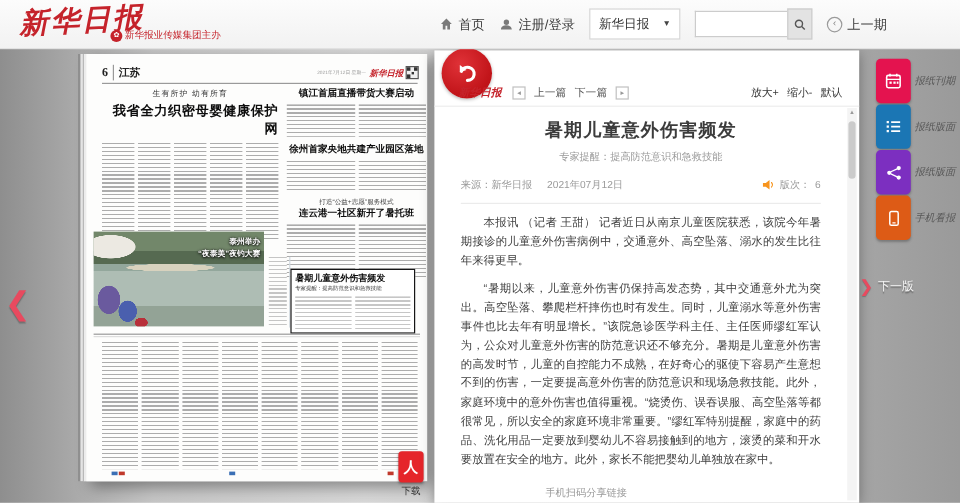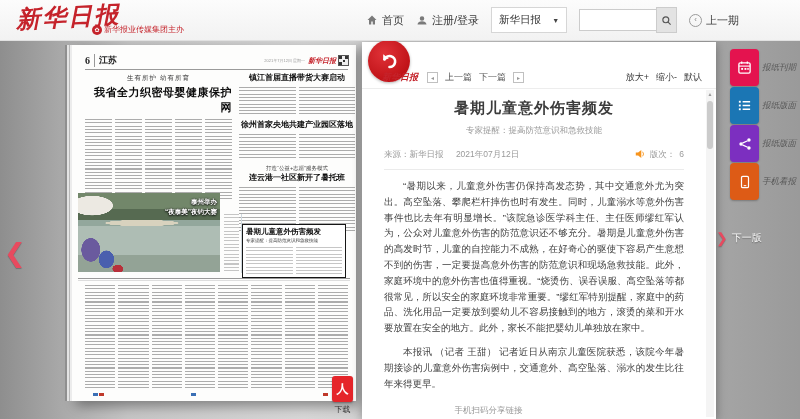--- a/index.html
+++ b/index.html
@@ -275,22 +275,22 @@
           <svg width="11" height="10" viewBox="0 0 14 12">
             <path d="M1 4h3l4-3v10L4 8H1z" fill="#f7941d"></path>
             <path d="M10 3.5q2.2 2.5 0 5" stroke="#f7941d" stroke-width="1.1" fill="none" stroke-linecap="round"></path>
           </svg>
           <span>版次：</span>
             <span>6</span>
         </div>
       </div>
       <div class="art-divider"></div>
       <div class="art-body">
+        <p>本报讯 （记者 王甜） 记者近日从南京儿童医院获悉，该院今年暑期接诊的儿童意外伤害病例中，交通意外、高空坠落、溺水的发生比往年来得更早。</p>
         <p>“暑期以来，儿童意外伤害仍保持高发态势，其中交通意外尤为突出。高空坠落、攀爬栏杆摔伤也时有发生。同时，儿童溺水等意外伤害事件也比去年有明显增长。”该院急诊医学科主任、主任医师缪红军认为，公众对儿童意外伤害的防范意识还不够充分。暑期是儿童意外伤害的高发时节，儿童的自控能力不成熟，在好奇心的驱使下容易产生意想不到的伤害，一定要提高意外伤害的防范意识和现场急救技能。此外，家庭环境中的意外伤害也值得重视。“烧烫伤、误吞误服、高空坠落等都很常见，所以安全的家庭环境非常重要。”缪红军特别提醒，家庭中的药品、洗化用品一定要放到婴幼儿不容易接触到的地方，滚烫的菜和开水要放置在安全的地方。此外，家长不能把婴幼儿单独放在家中。</p>
-        <p>本报讯 （记者 王甜） 记者近日从南京儿童医院获悉，该院今年暑期接诊的儿童意外伤害病例中，交通意外、高空坠落、溺水的发生比往年来得更早。</p>
       </div>
       <div class="share-row">
         <div class="qr-wrap">
           <div class="share-caption">手机扫码分享链接</div>
 
         </div>
 
       </div>
     </div>
 

